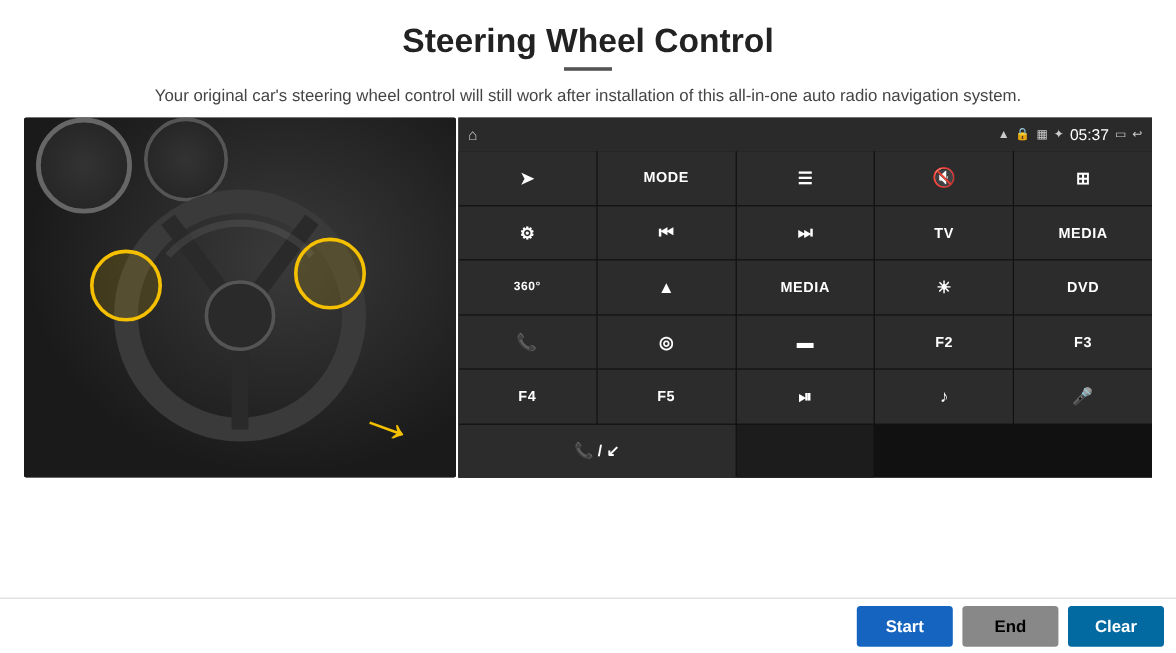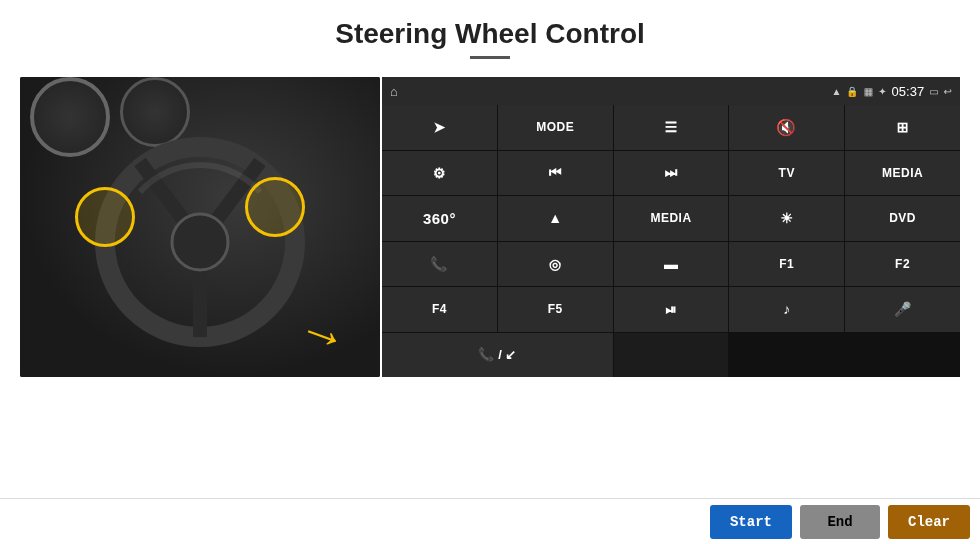--- a/index.html
+++ b/index.html
@@ -221,46 +221,46 @@
 
     .bottom-btn {
       height: 34px;
       min-width: 80px;
       border: none;
       border-radius: 3px;
       font-size: 14px;
       font-weight: 600;
       cursor: pointer;
       padding: 0 20px;
-      font-family: Liberation Mono, monospace;
     }
 
     .btn-start {
       background: #1565C0;
       color: #fff;
     }
 
     .btn-end {
       background: #888;
       color: #000000;
     }
 
     .btn-clear {
-      background: #a16207;
+      background: #0369a1;
       color: #fff;
     }
   </style>
 </head>
 <body>
 
 <div class="page-wrapper">
 
   <div class="header-section">
     <h1 class="page-title">Steering Wheel Control</h1>
     <div class="title-divider"></div>
+    <p class="subtitle">Your original car's steering wheel control will still work after installation of this all-in-one auto radio navigation system.</p>
   </div>
 
   <div class="content-section">
 
     <div class="steering-wheel-area">
       <div class="sw-bg">
 
         <div class="speedometer"></div>
         <div class="tachometer"></div>
 
@@ -332,21 +332,21 @@
             <span class="btn-icon">⏭</span>
           </button>
         <button class="ctrl-btn">
             <span class="ctrl-btn-text">TV</span>
           </button>
         <button class="ctrl-btn">
             <span class="ctrl-btn-text">MEDIA</span>
           </button>
 
         <button class="ctrl-btn">
-            <span class="ctrl-btn-text" style="font-size:15px;">360°</span>
+            <span class="ctrl-btn-text" style="font-size:10px;">360°</span>
           </button>
         <button class="ctrl-btn">
             <span class="btn-icon">▲</span>
           </button>
         <button class="ctrl-btn">
             <span class="ctrl-btn-text">MEDIA</span>
           </button>
         <button class="ctrl-btn">
             <span class="btn-icon">☀</span>
           </button>
@@ -356,26 +356,26 @@
 
         <button class="ctrl-btn">
             <span class="btn-icon">📞</span>
           </button>
         <button class="ctrl-btn">
             <span class="btn-icon">◎</span>
           </button>
         <button class="ctrl-btn">
             <span class="btn-icon">▬</span>
           </button>
-        <button class="ctrl-btn">
-            <span class="ctrl-btn-text">F1</span>
-          </button>
 
         <button class="ctrl-btn">
             <span class="ctrl-btn-text">F2</span>
+          </button>
+        <button class="ctrl-btn">
+            <span class="ctrl-btn-text">F3</span>
           </button>
         <button class="ctrl-btn">
             <span class="ctrl-btn-text">F4</span>
           </button>
         <button class="ctrl-btn">
             <span class="ctrl-btn-text">F5</span>
           </button>
         <button class="ctrl-btn">
             <span class="btn-icon">⏯</span>
           </button>

